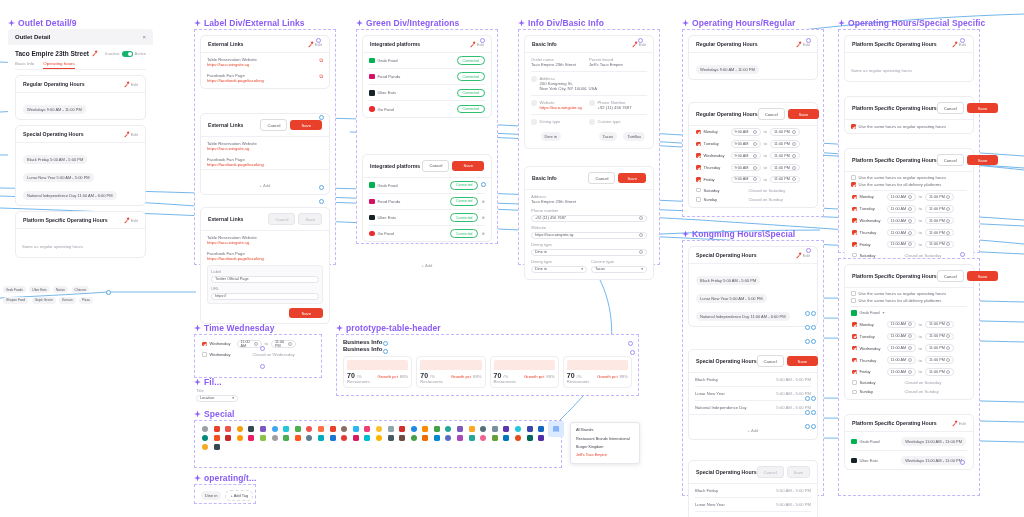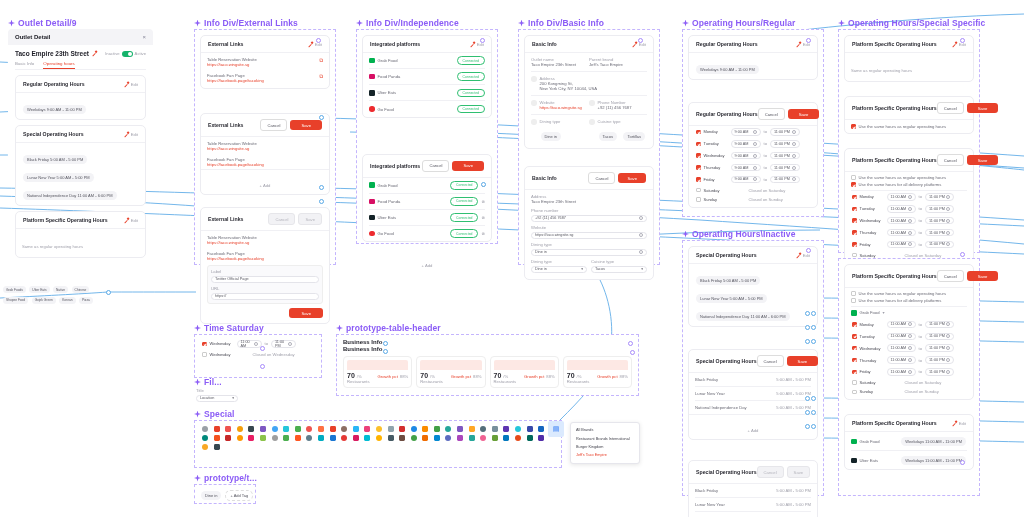--- a/index.html
+++ b/index.html
@@ -208,21 +208,21 @@
     <span class="pill" style="font-size:3.2px; padding:1.5px 3px;">Chinese</span>
     <span class="pill" style="font-size:3.2px; padding:1.5px 3px;">Shopee Food</span>
     <span class="pill" style="font-size:3.2px; padding:1.5px 3px;">Gojek Green</span>
     <span class="pill" style="font-size:3.2px; padding:1.5px 3px;">Korean</span>
     <span class="pill" style="font-size:3.2px; padding:1.5px 3px;">Pizza</span>
   </div>
   <div class="bluedot" style="position:absolute; left:106px; top:290px;"></div>
 
   <div class="frame-label" style="left:194px; top:18px;">
     <span class="dia"></span>
-    <span>Info Div/External Links</span>
+    <span>Label Div/External Links</span>
   </div>
   <div class="frame" style="left:194px; top:29px; width:142px; height:236px;">
 
     <div class="card" style="margin:5px;">
       <div class="card-hd">
         <span class="card-ttl">External Links</span>
         <span class="editlink">
             <span class="pen"></span>
             <span class="mini grey">Edit</span>
           </span>
@@ -297,21 +297,21 @@
       </div>
     </div>
   </div>
   <div class="purpdot" style="position:absolute; left:316px; top:38px;"></div>
   <div class="bluedot" style="position:absolute; left:319px; top:115px;"></div>
   <div class="bluedot" style="position:absolute; left:319px; top:185px;"></div>
   <div class="bluedot" style="position:absolute; left:319px; top:199px;"></div>
 
   <div class="frame-label" style="left:356px; top:18px;">
     <span class="dia"></span>
-    <span>Info Div/Independence</span>
+    <span>Green Div/Integrations</span>
   </div>
   <div class="frame" style="left:356px; top:29px; width:142px; height:215px;">
     <div class="card" style="margin:5px;">
       <div class="card-hd">
         <span class="card-ttl">Integrated platforms</span>
         <span class="editlink">
             <span class="pen"></span>
             <span class="mini grey">Edit</span>
           </span>
       </div>
@@ -631,21 +631,21 @@
           <span class="dayname">Sunday</span>
           <span class="mini grey" style="margin-left:18px;">Closed on Sunday</span>
         </div>
       </div>
     </div>
   </div>
   <div class="purpdot" style="position:absolute; left:806px; top:38px;"></div>
 
   <div class="frame-label" style="left:682px; top:229px;">
     <span class="dia"></span>
-    <span>Operating Hours\Inactive</span>
+    <span>Kongming Hours\Special</span>
   </div>
   <div class="frame" style="left:682px; top:240px; width:142px; height:256px;">
     <div class="card" style="margin:5px;">
       <div class="card-hd">
         <span class="card-ttl">Special Operating Hours</span>
         <span class="editlink">
             <span class="pen"></span>
             <span class="mini grey">Edit</span>
           </span>
       </div>
@@ -982,21 +982,21 @@
           </div>
         <span class="pill">Weekdays 11:00 AM - 11:00 PM</span>
       </div>
     </div>
   </div>
   <div class="purpdot" style="position:absolute; left:960px; top:252px;"></div>
   <div class="purpdot" style="position:absolute; left:960px; top:460px;"></div>
 
   <div class="frame-label" style="left:194px; top:323px;">
     <span class="dia"></span>
-    <span>Time Saturday</span>
+    <span>Time Wednesday</span>
   </div>
   <div class="frame" style="left:194px; top:334px; width:128px; height:44px;">
     <div class="dayrow" style="padding-top:5px;">
       <span class="chk on"></span>
       <span class="dayname">Wednesday</span>
       <span class="tbox" style="width:25px;">
           <span>11:00 AM</span>
           <span class="clock"></span>
         </span>
       <span class="mini grey">to</span>
@@ -1163,21 +1163,21 @@
   </div>
   <div class="ddmenu" style="left:570px; top:422px; width:70px;">
     <div class="ddrow">All Brands</div>
     <div class="ddrow">Restaurant Brands International</div>
     <div class="ddrow">Burger Kingdom</div>
     <div class="ddrow sel">Jeff's Taco Empire</div>
   </div>
 
   <div class="frame-label" style="left:194px; top:473px;">
     <span class="dia"></span>
-    <span>prototype/t...</span>
+    <span>operating/t...</span>
   </div>
   <div class="frame" style="left:194px; top:484px; width:62px; height:20px;">
     <div class="row" style="gap:4px; padding:5px 6px;">
       <span class="pill" style="margin:0;">Dine in</span>
       <span class="pill" style="margin:0; border:1px dashed #ddd; background:#fff;">+ Add Tag</span>
     </div>
   </div>
 
 </div>
 

